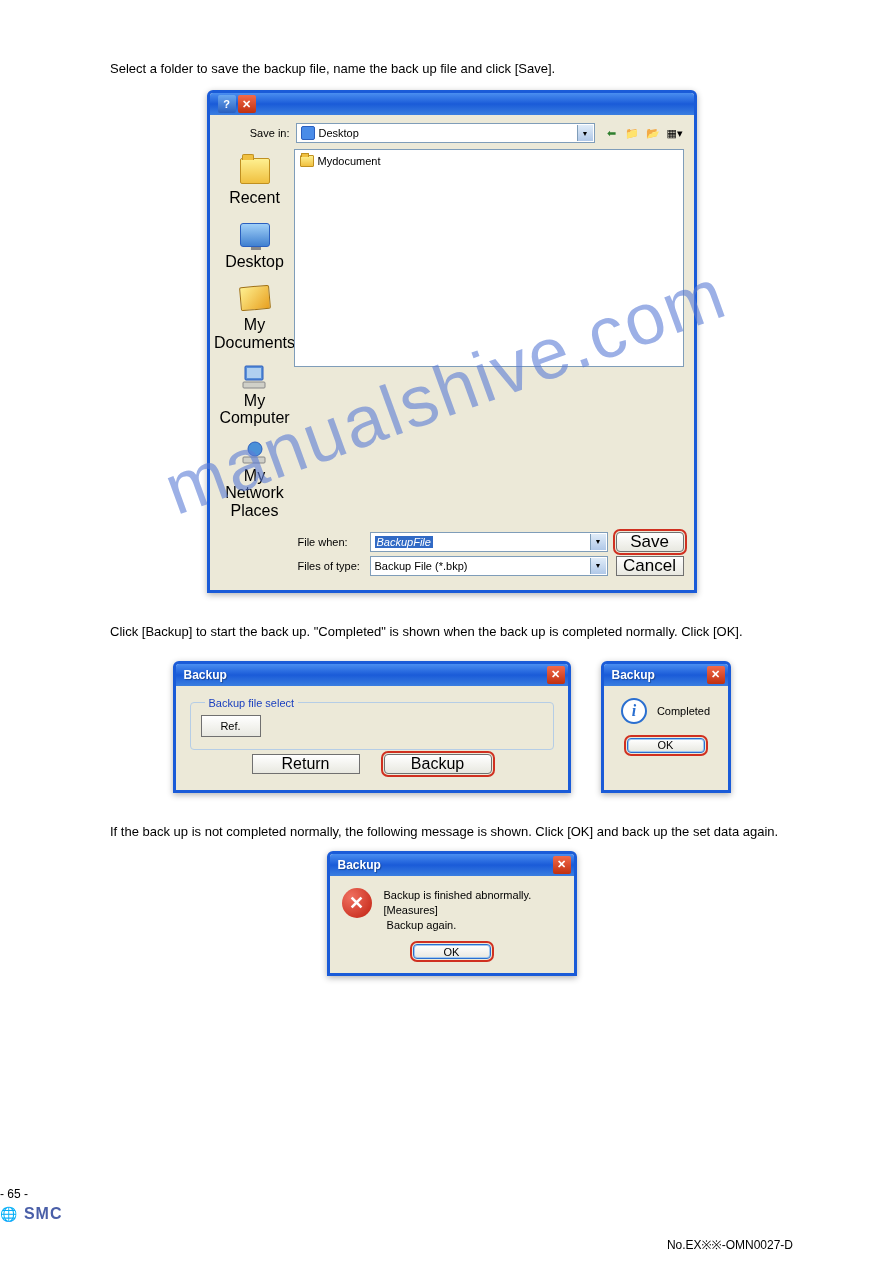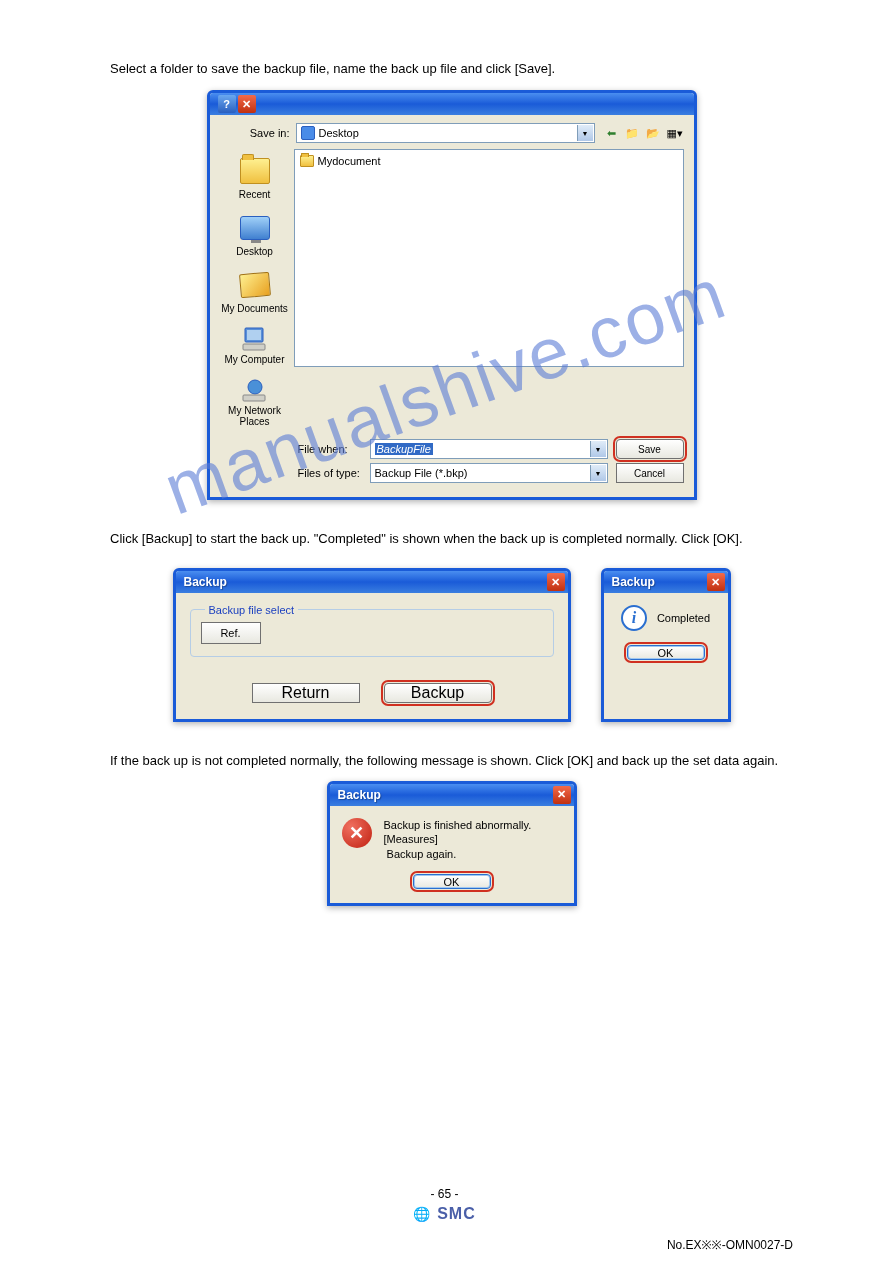--- a/index.html
+++ b/index.html
@@ -29,40 +29,40 @@
 .saveas-toprow { display: flex; align-items: center; margin-bottom: 6px; }
 .saveas-toprow .lbl { width: 80px; text-align: right; padding-right: 6px; }
 .saveas-locdd { flex: 1; border: 1px solid #7f9db9; background: #fff; height: 20px; display: flex; align-items: center; padding: 0 4px; margin-right: 8px; position: relative; }
 .saveas-locdd .dd-arrow { position: absolute; right: 1px; top: 1px; bottom: 1px; width: 16px; background: linear-gradient(180deg,#e0ecf8,#b0c8e8); border-left: 1px solid #7f9db9; display: flex; align-items: center; justify-content: center; font-size: 7px; }
 .saveas-navbtns { display: flex; gap: 3px; align-items: center; }
 .saveas-navbtn { width: 18px; height: 18px; display: flex; align-items: center; justify-content: center; font-size: 11px; cursor: pointer; }
 .saveas-main { display: flex; }
 .saveas-places { width: 78px; background: #ece9d8; padding: 6px 0; display: flex; flex-direction: column; gap: 12px; align-items: center; }
 .place { display: flex; flex-direction: column; align-items: center; width: 70px; cursor: pointer; }
 .place-ico { width: 32px; height: 32px; display: flex; align-items: center; justify-content: center; }
-.place-lbl { font-size: 10px; text-align: center; margin-top: 2px; line-height: 1.1; }
+.place-lbl { font-size: 16px; text-align: center; margin-top: 2px; line-height: 1.1; }
 .saveas-filearea { flex: 1; background: #fff; border: 1px solid #7f9db9; height: 218px; padding: 4px; }
 .file-item { display: flex; align-items: center; gap: 4px; font-size: 11px; padding: 1px; }
 .saveas-bottom { display: flex; margin-top: 6px; }
 .saveas-bottom-left { width: 78px; }
 .saveas-bottom-right { flex: 1; }
 .bottom-row { display: flex; align-items: center; margin-bottom: 4px; }
 .bottom-row .blbl { width: 76px; text-align: left; padding-left: 4px; }
 .bottom-row .bdd { flex: 1; border: 1px solid #7f9db9; background: #fff; height: 20px; display: flex; align-items: center; padding: 0 4px; position: relative; margin-right: 8px; font-size: 11px; }
 .bdd .selected { background: #316ac5; color: #fff; padding: 0 2px; font-style: italic; }
 .bdd .dd-arrow { position: absolute; right: 1px; top: 1px; bottom: 1px; width: 16px; background: linear-gradient(180deg,#e0ecf8,#b0c8e8); border-left: 1px solid #7f9db9; display: flex; align-items: center; justify-content: center; font-size: 7px; }
-.bottom-btn { width: 68px; height: 20px; border: 1px solid #707070; background: linear-gradient(180deg,#fff,#e8e8e0); text-align: left; font-size: 10px; cursor: pointer; display: flex; align-items: center; justify-content: center; }
+.bottom-btn { width: 68px; height: 20px; border: 1px solid #707070; background: linear-gradient(180deg,#fff,#e8e8e0); text-align: left; font-size: 17px; cursor: pointer; display: flex; align-items: center; justify-content: center; }
 .highlight-red { outline: 2px solid #d03020; outline-offset: 1px; border-radius: 4px; }
 
 
 .mid-row { display: flex; gap: 30px; justify-content: center; margin-bottom: 30px; margin-top: 20px; }
 
 .backup-sel-window { width: 398px; }
 .backup-sel-body { padding: 16px 14px 16px 14px; }
-.fieldset { border: 1px solid #b5cde6; border-radius: 4px; padding: 10px 10px 12px 10px; margin-bottom: 26px; }
+.fieldset { border: 1px solid #b5cde6; border-radius: 4px; padding: 10px 10px 12px 10px; margin-bottom: 4px; }
 .fieldset-legend { color: #1a3fbf; font-size: 11px; padding: 0 4px; margin-left: 4px; position: relative; top: -16px; background: #ece9d8; display: inline-block; }
 .fieldset-inner { display: flex; gap: 8px; align-items: center; margin-top: -10px; }
 .fieldset-inner input { flex: 1; border: 1px solid #7f9db9; height: 20px; padding: 0 4px; font-size: 10px; background: #fff; }
 .ref-btn { width: 60px; height: 22px; border: 1px solid #707070; background: linear-gradient(180deg,#fff,#e8e8e0); cursor: pointer; font-size: 11px; }
 .backup-sel-btns { display: flex; gap: 24px; justify-content: center; }
 .act-btn { width: 108px; height: 20px; border: 1px solid #707070; background: linear-gradient(180deg,#fff,#e8e8e0); cursor: pointer; font-size: 16px; }
 
 .completed-window { width: 130px; }
 .completed-body { padding: 12px 10px 14px 10px; display: flex; flex-direction: column; align-items: center; gap: 14px; }
 .completed-top { display: flex; align-items: center; gap: 10px; width: 100%; justify-content: center; }
@@ -71,21 +71,21 @@
 
 
 .abnormal-window { width: 250px; margin: 10px auto 30px auto; }
 .abnormal-body { padding: 12px 12px 14px 12px; }
 .abnormal-top { display: flex; gap: 12px; align-items: flex-start; margin-bottom: 12px; }
 .err-icon { width: 30px; height: 30px; border-radius: 50%; background: radial-gradient(circle at 30% 30%, #f07060, #c02010); display: flex; align-items: center; justify-content: center; color: #fff; font-weight: bold; font-size: 18px; flex-shrink: 0; }
 .abnormal-text { font-size: 11px; line-height: 1.35; }
 .abnormal-btnrow { display: flex; justify-content: center; }
 
 
-.footer { position: absolute; bottom: 40px; left: 0; right: 4px; text-align: center; }
+.footer { position: absolute; bottom: 40px; left: 0; right: 4px; text-align: left; }
 .pagenum { font-size: 12px; margin-bottom: 4px; }
 .footlogo { font-size: 16px; font-weight: bold; letter-spacing: 1px; color: #4a5fa8; }
 .footlogo .globe { font-size: 14px; }
 .footnum { position: absolute; right: 100px; bottom: 10px; font-size: 12px; }
 
 
 .folder-ico { width:14px; height:12px; background: linear-gradient(180deg,#fef090,#f0c040); border:1px solid #c09020; border-radius: 1px; position: relative; }
 .folder-ico:before { content:''; position:absolute; top:-3px; left:0; width:6px; height:3px; background:#f0c040; border:1px solid #c09020; border-bottom:none; border-radius:1px 1px 0 0;}
 
 .desktop-ico-sm { width: 14px; height: 14px; background: #4a8ce8; border-radius: 2px; border: 1px solid #2a5fbf; }

